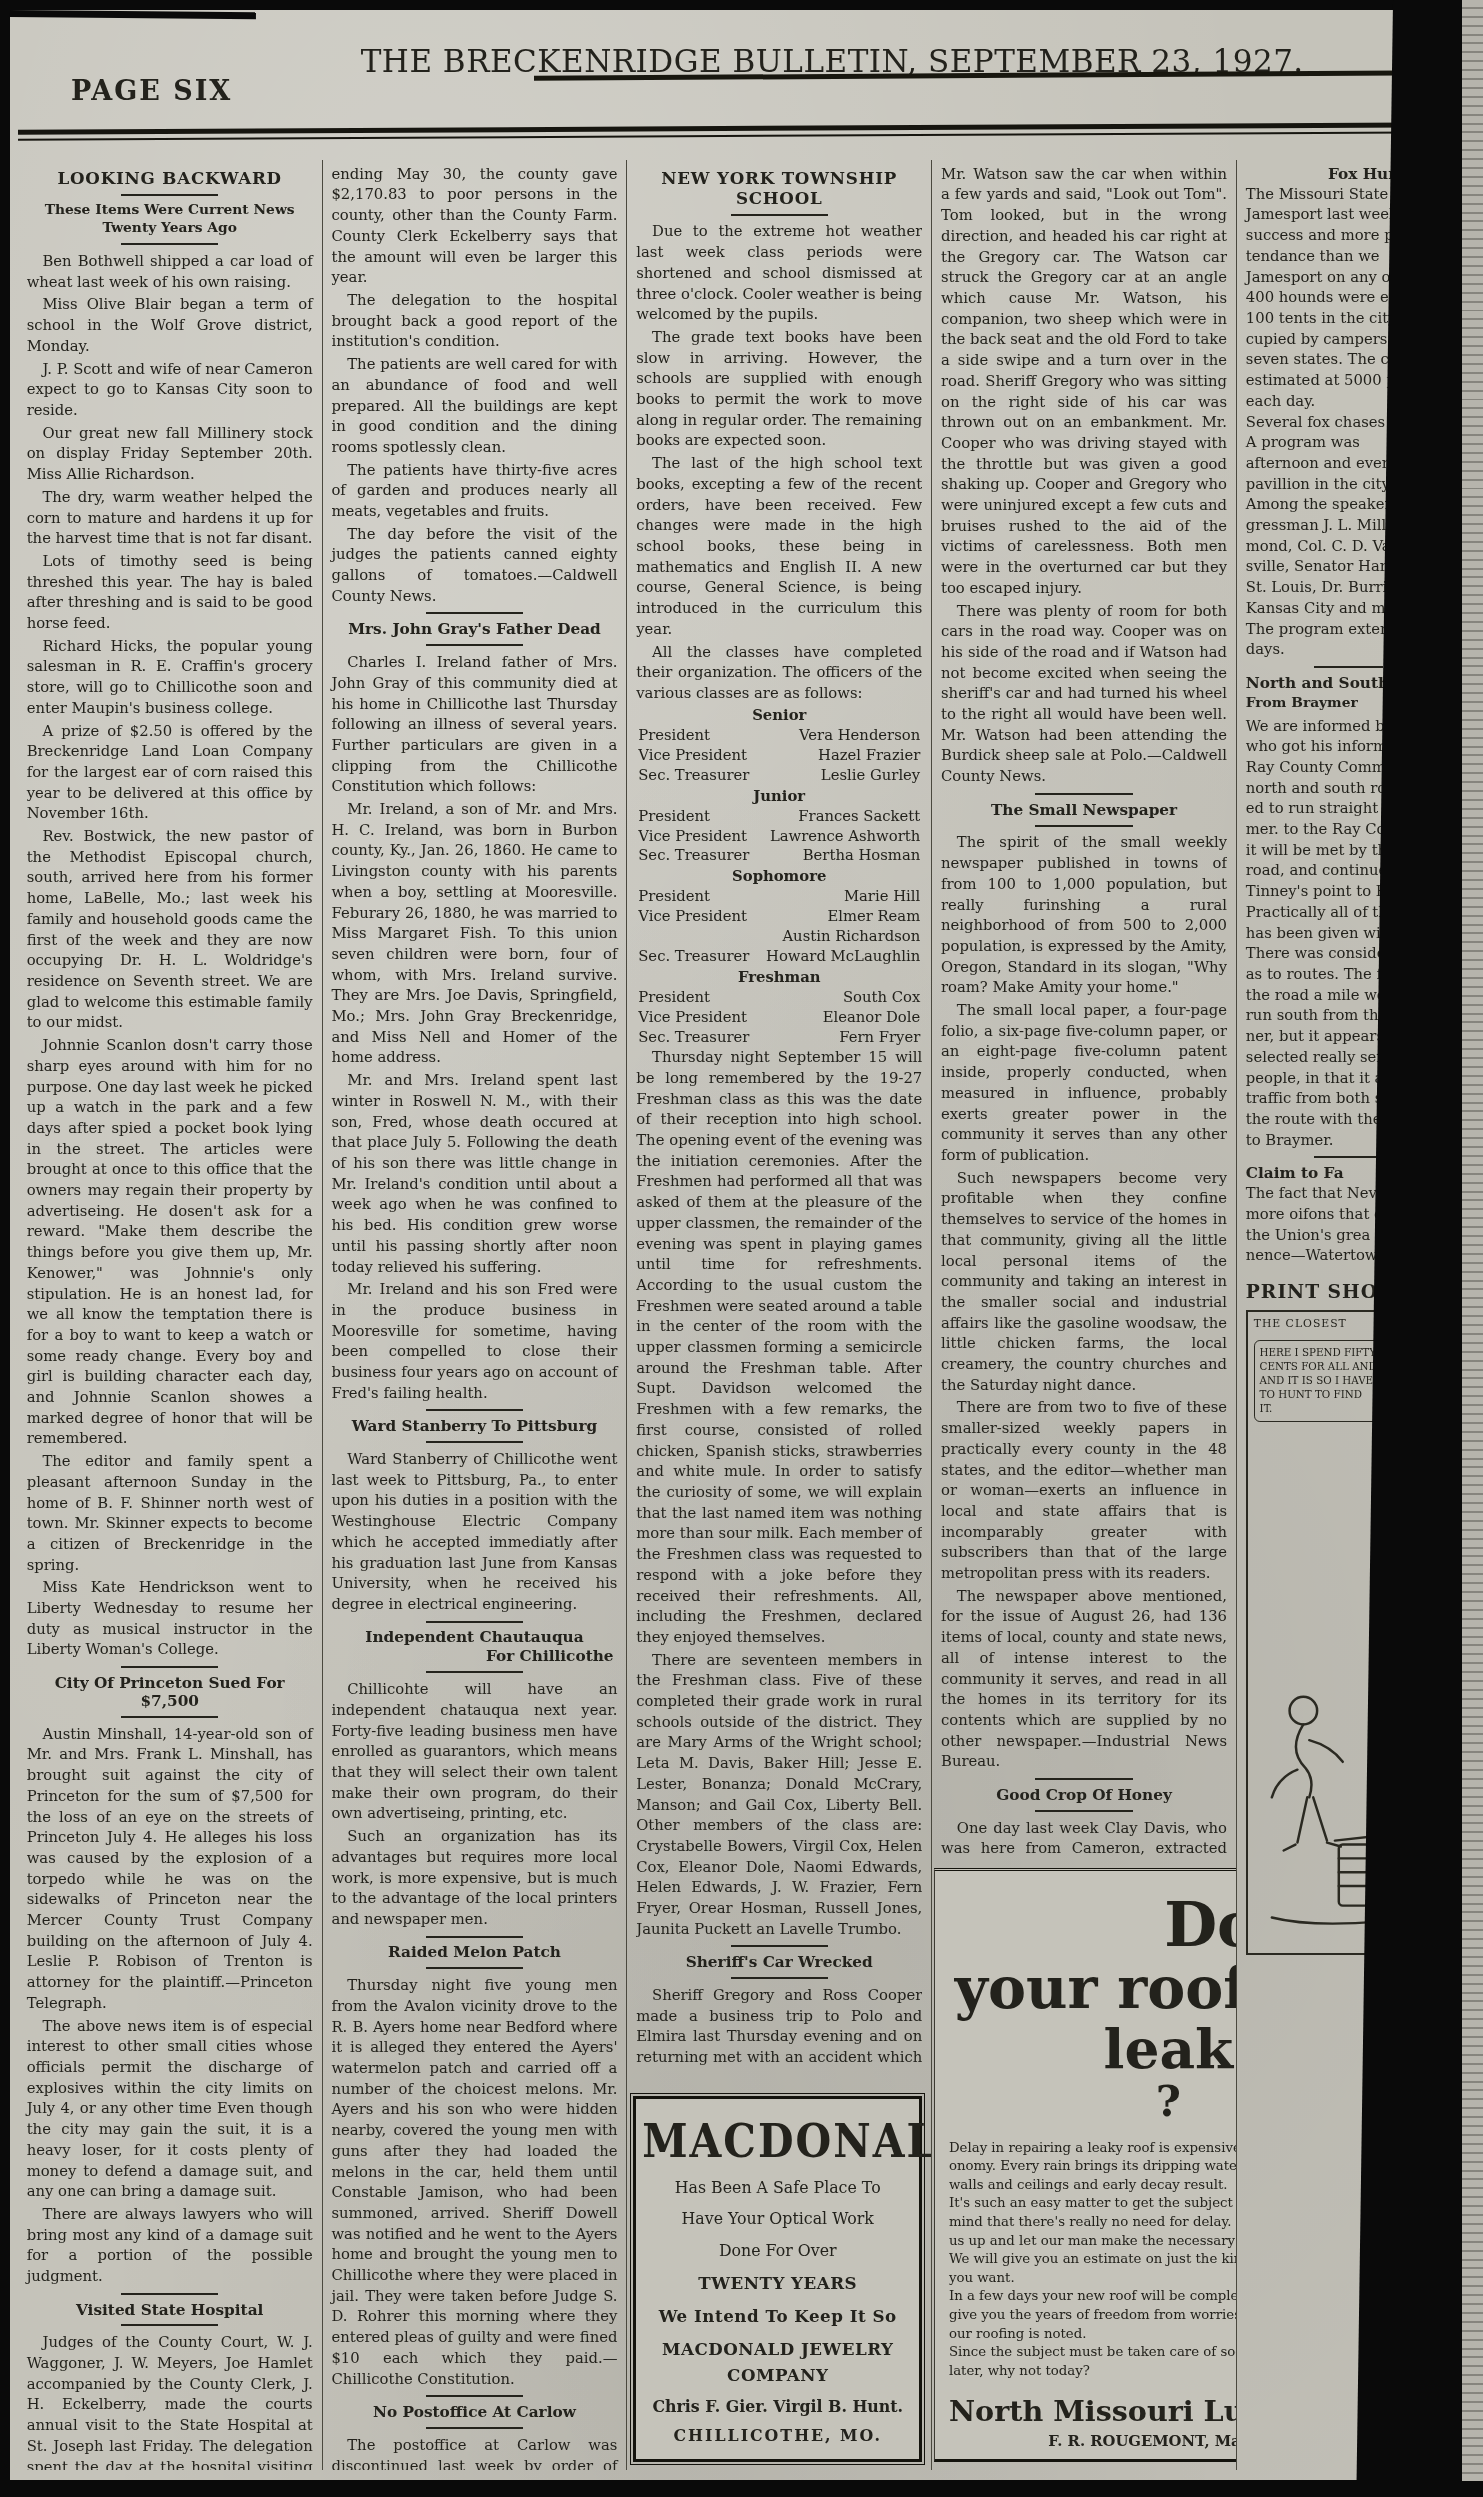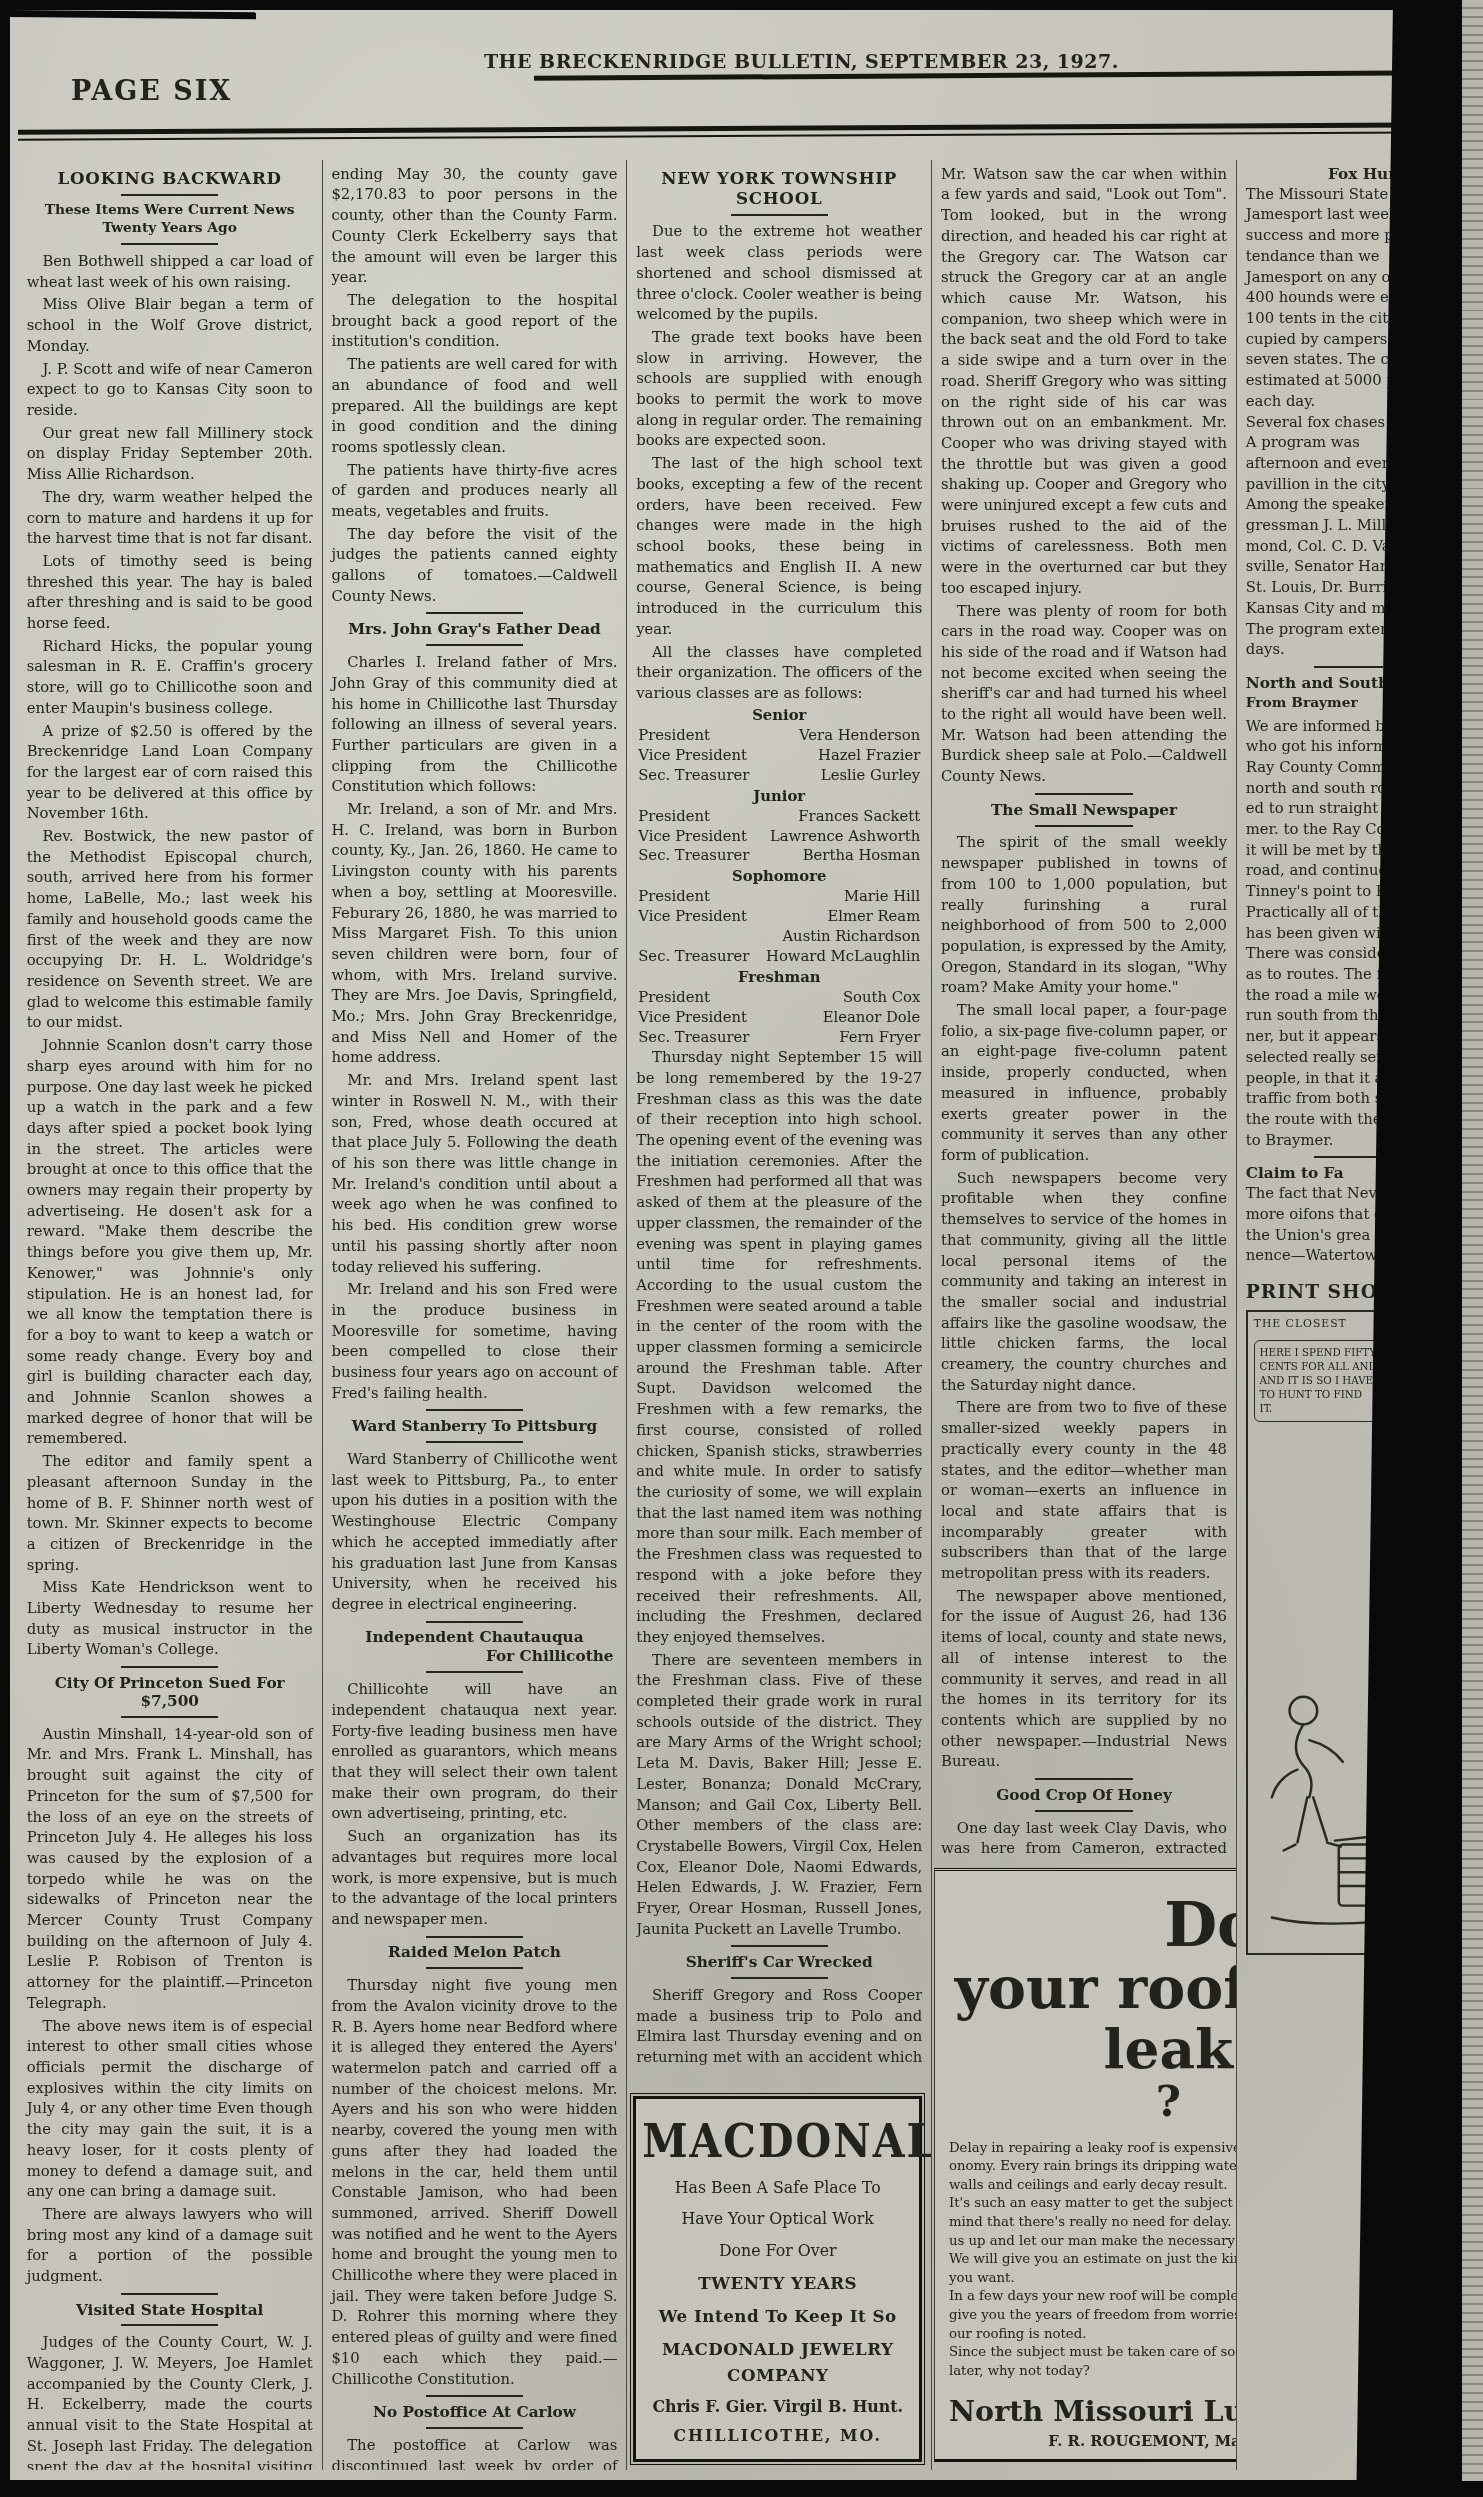--- a/index.html
+++ b/index.html
@@ -13,21 +13,21 @@
     background:#c5c3ba;
     background-image:
       radial-gradient(ellipse at 28% 18%, rgba(255,255,255,.22), transparent 58%),
       radial-gradient(ellipse at 75% 70%, rgba(0,0,0,.07), transparent 55%),
       radial-gradient(ellipse at 45% 95%, rgba(0,0,0,.06), transparent 50%);
     color:#23221c;
   }
   
   .header{position:relative;height:148px;}
   .page-label{position:absolute;left:61px;top:65px;font-size:27px;font-weight:bold;letter-spacing:2px;}
-  .masthead{position:absolute;left:50%;transform:translateX(-40%);top:40px;font-size:19px;font-weight:bold;letter-spacing:0.5px;white-space:nowrap;}
+  .masthead{position:absolute;left:50%;transform:translateX(-40%);top:33px;font-size:31px;font-weight:normal;letter-spacing:0.5px;white-space:nowrap;}
   .mast-rule{position:absolute;top:63px;left:36%;right:1.5%;height:4.9px;background:#18170f;transform:rotate(-.35deg);}
   .double-rule{position:absolute;top:116px;left:7.9px;right:7.9px;transform:rotate(-.3deg);}
   .double-rule .r1{height:4.9px;background:#16150f;}
   .double-rule .r2{height:2px;background:#16150f;margin-top:3.9px;}
   .top-artifact{position:absolute;left:0;top:0;width:246px;height:6.9px;background:#0a0a0a;transform-origin:left top;transform:rotate(.5deg);}
   
   .columns{position:absolute;top:150px;left:7.9px;right:5.9px;bottom:13.8px;display:flex;}
   .col{height:100%;overflow:hidden;padding:3.9px 8.9px 0;border-right:1px solid #4a483e;position:relative;}
   .c1,.c2,.c3,.c4{width:286px;flex:none;}
   .c5{flex:1;border-right:none;}

